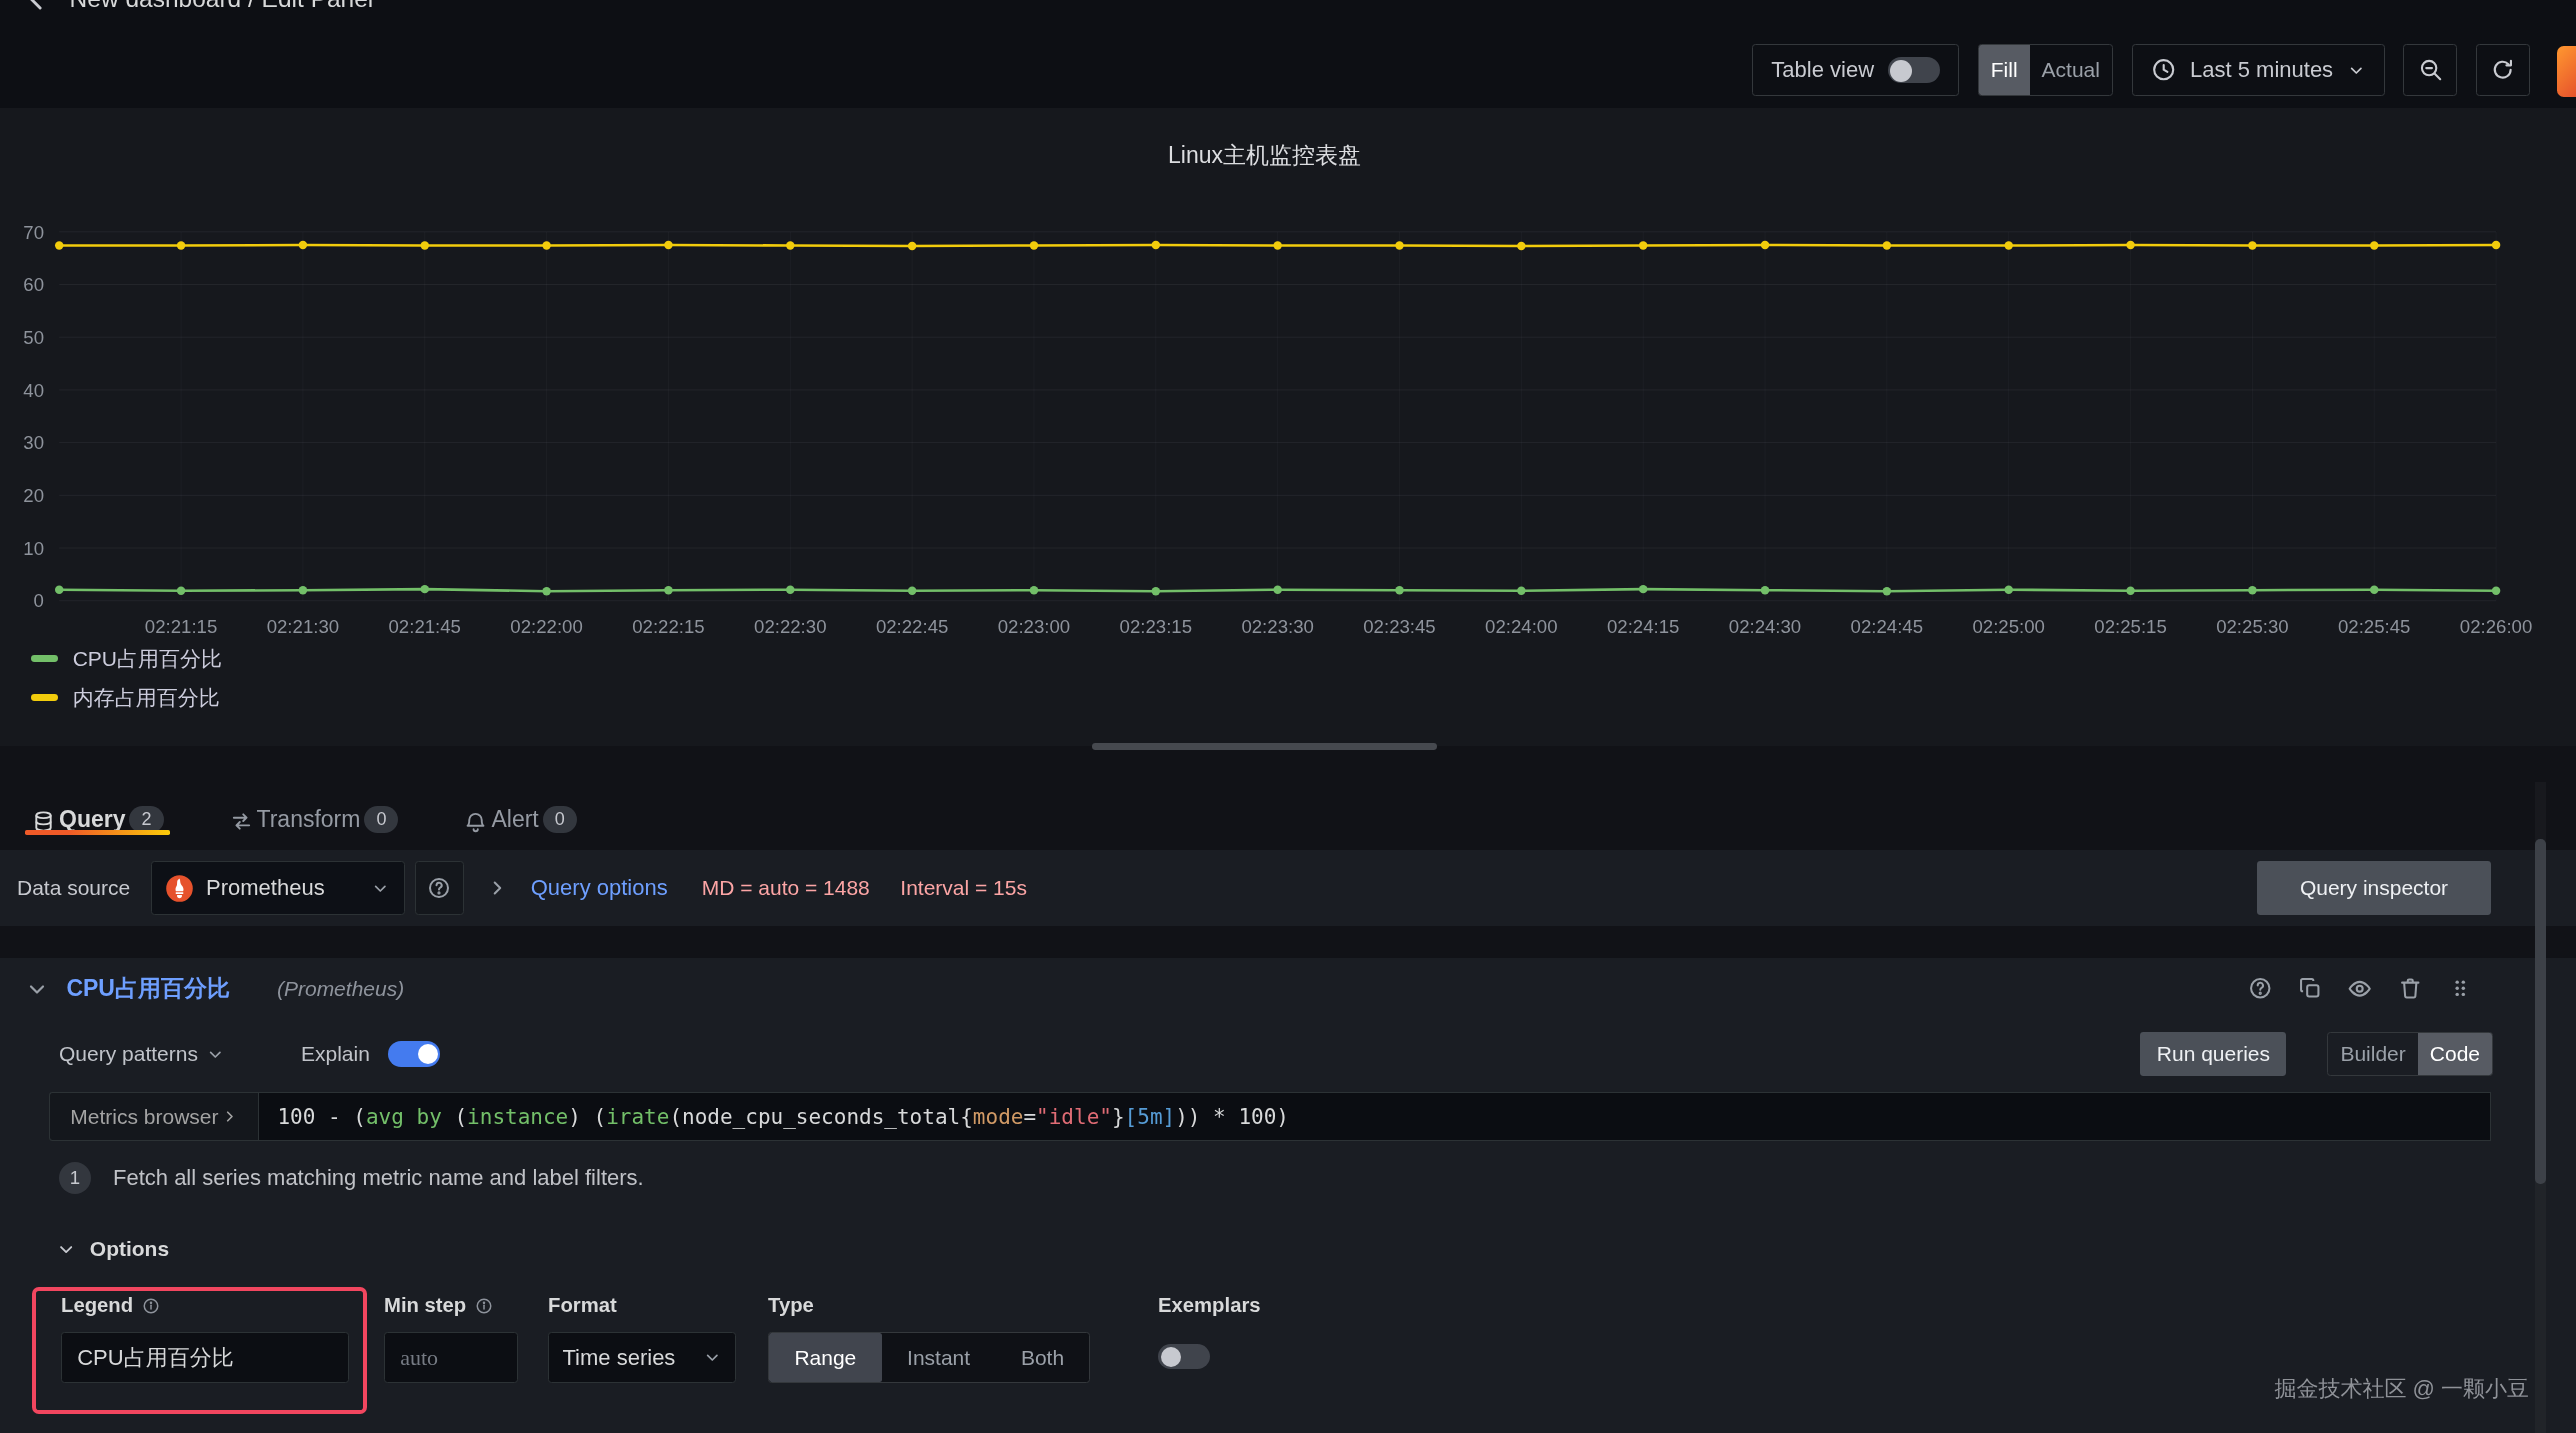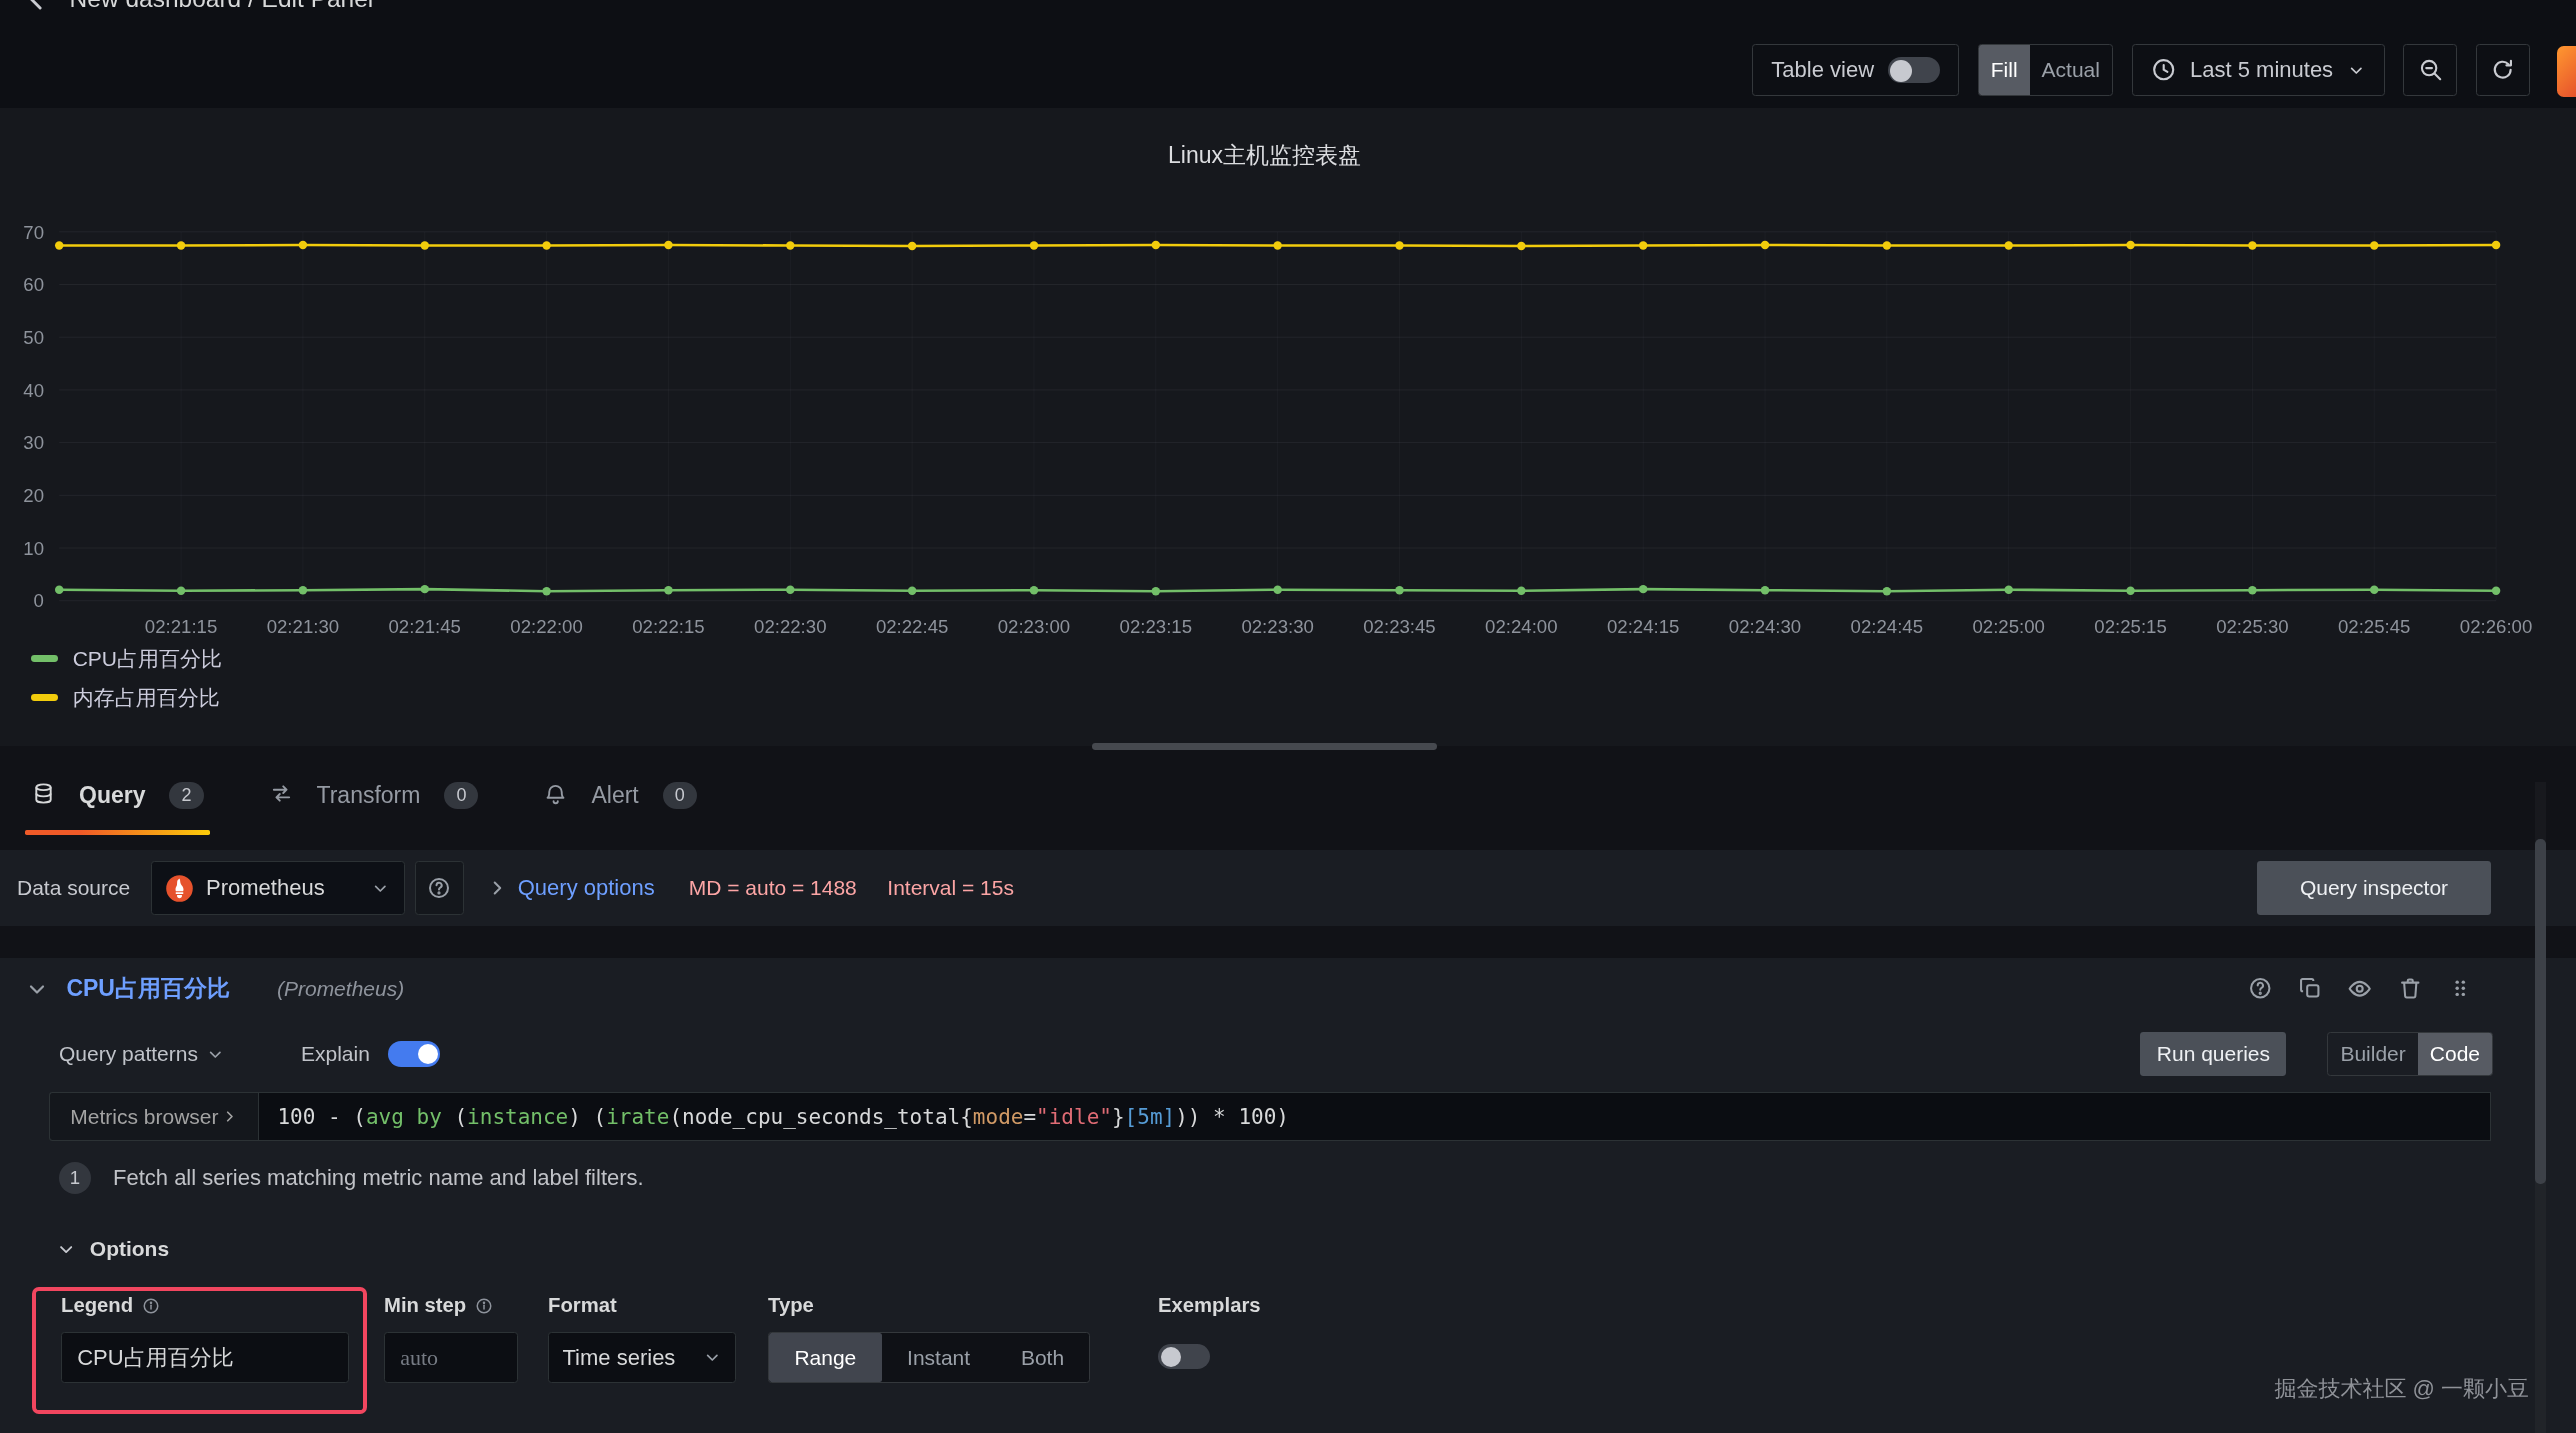--- a/index.html
+++ b/index.html
@@ -31,32 +31,32 @@
   
   .chart-panel{left:0;top:108px;width:2576px;height:638px;background:#16181d}
   .panel-title{position:absolute;left:0;right:47px;top:32px;text-align:center;font-size:23px;font-weight:400;color:#dcdde0}
   .legend-row{display:flex;align-items:center;gap:15.2px;height:39px;cursor:pointer}
   .legend-marker{width:27px;height:6.8px;border-radius:3.4px}
   .legend-label{font-size:21px;color:#ccccdc}
   .resize-handle{left:1092px;top:743px;width:345px;height:6.8px;border-radius:3.4px;background:#46494f;cursor:row-resize}
 
   
   .tabs{left:32px;top:782px;height:51px;display:flex;gap:66px;align-items:center}
-  .tab{position:relative;display:flex;align-items:flex-start;gap:24px;height:100%;color:#959aa3;font-size:23px;cursor:pointer;white-space:nowrap}
+  .tab{position:relative;display:flex;align-items:flex-end;gap:4px;height:100%;color:#959aa3;font-size:23px;cursor:pointer;white-space:nowrap}
   .tab.active{color:#d8d9da;font-weight:700}
   .badge{background:#33373e;color:#c7c9cf;font-size:18px;font-weight:400;padding:2.5px 12px;border-radius:13.5px;line-height:1.2}
   .tab .underline{position:absolute;left:-6.8px;right:-6.8px;bottom:-1.7px;height:5.1px;border-radius:1.7px;background:linear-gradient(90deg,#f05a28 30%,#fbca0a 99%)}
 
   
   .ds-bar{left:0;top:850px;width:2576px;height:76px;background:#1a1d23;display:flex;align-items:center;padding:0 17px}
   .ds-label{font-size:21px;color:#c7c9cf;margin-right:20.3px;white-space:nowrap}
   .ds-picker{width:254px;height:54px;background:#0d1016;border:1.7px solid #2c3235;border-radius:3.4px;display:flex;align-items:center;gap:12px;padding:0 13.5px;cursor:pointer}
   .ds-picker .val{font-size:22px;color:#d8d9da;flex:1}
   .help-btn{width:49px;height:54px;margin-left:10.2px;border:1.7px solid #2c3235;border-radius:3.4px;background:#14171c;display:flex;align-items:center;justify-content:center;color:#9aa0a8;cursor:pointer}
-  .qo-link{color:#6e9fff;font-size:22px;font-weight:500;margin-left:10px;cursor:pointer;white-space:nowrap}
+  .qo-link{color:#6e9fff;font-size:22px;font-weight:500;margin-left:23px;cursor:pointer;white-space:nowrap}
   .dim{color:#fca5a5;font-size:21px;white-space:nowrap}
   .btn{background:#4b5058;color:#eef0f3;border:0;border-radius:3.4px;font:500 21px "Liberation Sans",sans-serif;display:flex;align-items:center;justify-content:center;cursor:pointer;white-space:nowrap}
 
   
   .query-card{left:0;top:958px;width:2576px;height:476px;background:#1a1d23}
   .qhead{position:absolute;left:0;top:0;right:0;height:61px;display:flex;align-items:center;padding:0 25.4px;color:#9aa0a8}
   .qname{margin-left:17px;font-size:23px;font-weight:700;color:#6e9fff;cursor:pointer;white-space:nowrap}
   .qhint{margin-left:47px;font-size:21px;font-style:italic;color:#8e939c;white-space:nowrap}
   .qicons{margin-left:auto;margin-right:78px;display:flex;gap:25.4px;align-items:center;color:#9aa0a8}
   .qicons span{cursor:pointer;display:flex}

